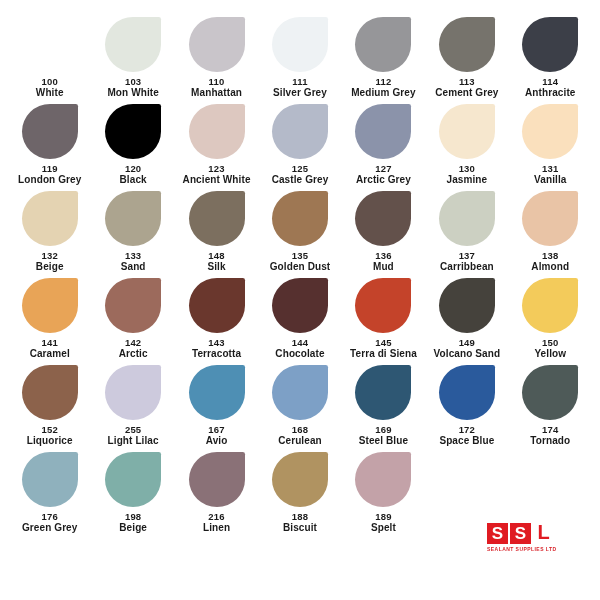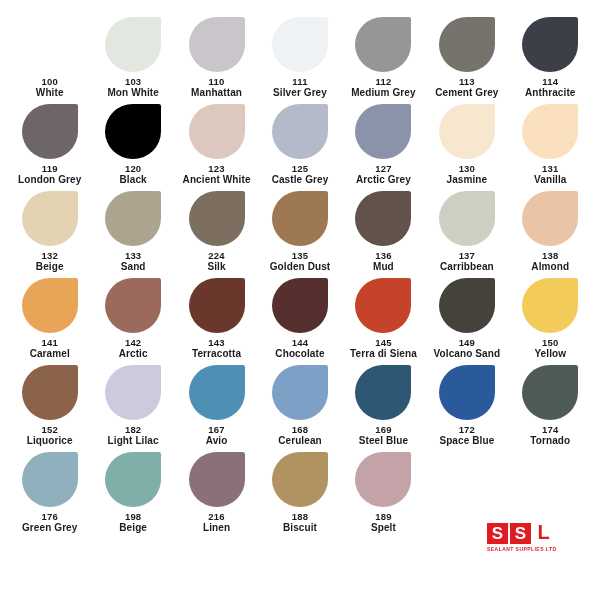--- a/index.html
+++ b/index.html
@@ -205,21 +205,21 @@
         <div class="swatch-code">132</div>
         <div class="swatch-name">Beige</div>
       </div>
       <div class="swatch-cell">
         <div class="swatch-chip" style="background: rgb(172, 164, 143);"></div>
         <div class="swatch-code">133</div>
         <div class="swatch-name">Sand</div>
       </div>
       <div class="swatch-cell">
         <div class="swatch-chip" style="background: rgb(124, 111, 95);"></div>
-        <div class="swatch-code">224</div>
+        <div class="swatch-code">148</div>
         <div class="swatch-name">Silk</div>
       </div>
       <div class="swatch-cell">
         <div class="swatch-chip" style="background: rgb(158, 119, 83);"></div>
         <div class="swatch-code">135</div>
         <div class="swatch-name">Golden Dust</div>
       </div>
       <div class="swatch-cell">
         <div class="swatch-chip" style="background: rgb(99, 81, 75);"></div>
         <div class="swatch-code">136</div>
@@ -270,21 +270,21 @@
         <div class="swatch-code">150</div>
         <div class="swatch-name">Yellow</div>
       </div>
       <div class="swatch-cell">
         <div class="swatch-chip" style="background: rgb(140, 98, 75);"></div>
         <div class="swatch-code">152</div>
         <div class="swatch-name">Liquorice</div>
       </div>
       <div class="swatch-cell">
         <div class="swatch-chip" style="background: rgb(205, 202, 221);"></div>
-        <div class="swatch-code">182</div>
+        <div class="swatch-code">255</div>
         <div class="swatch-name">Light Lilac</div>
       </div>
       <div class="swatch-cell">
         <div class="swatch-chip" style="background: rgb(78, 143, 180);"></div>
         <div class="swatch-code">167</div>
         <div class="swatch-name">Avio</div>
       </div>
       <div class="swatch-cell">
         <div class="swatch-chip" style="background: rgb(125, 160, 198);"></div>
         <div class="swatch-code">168</div>

